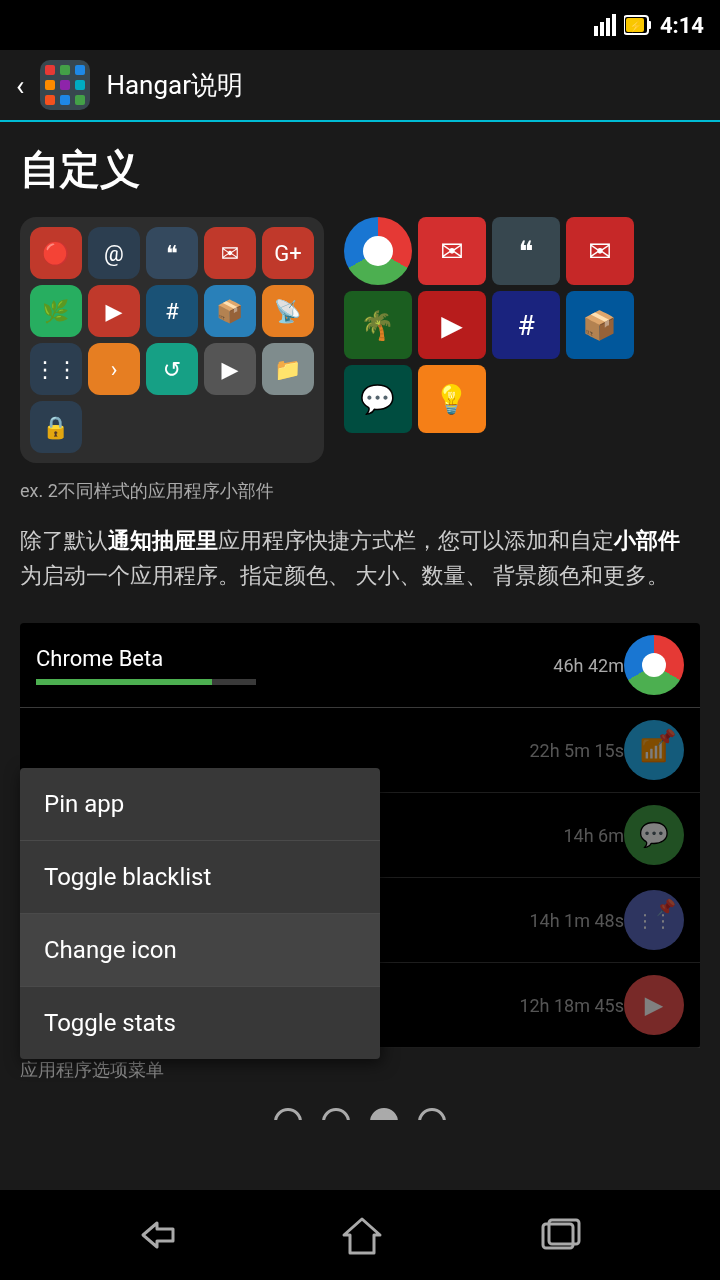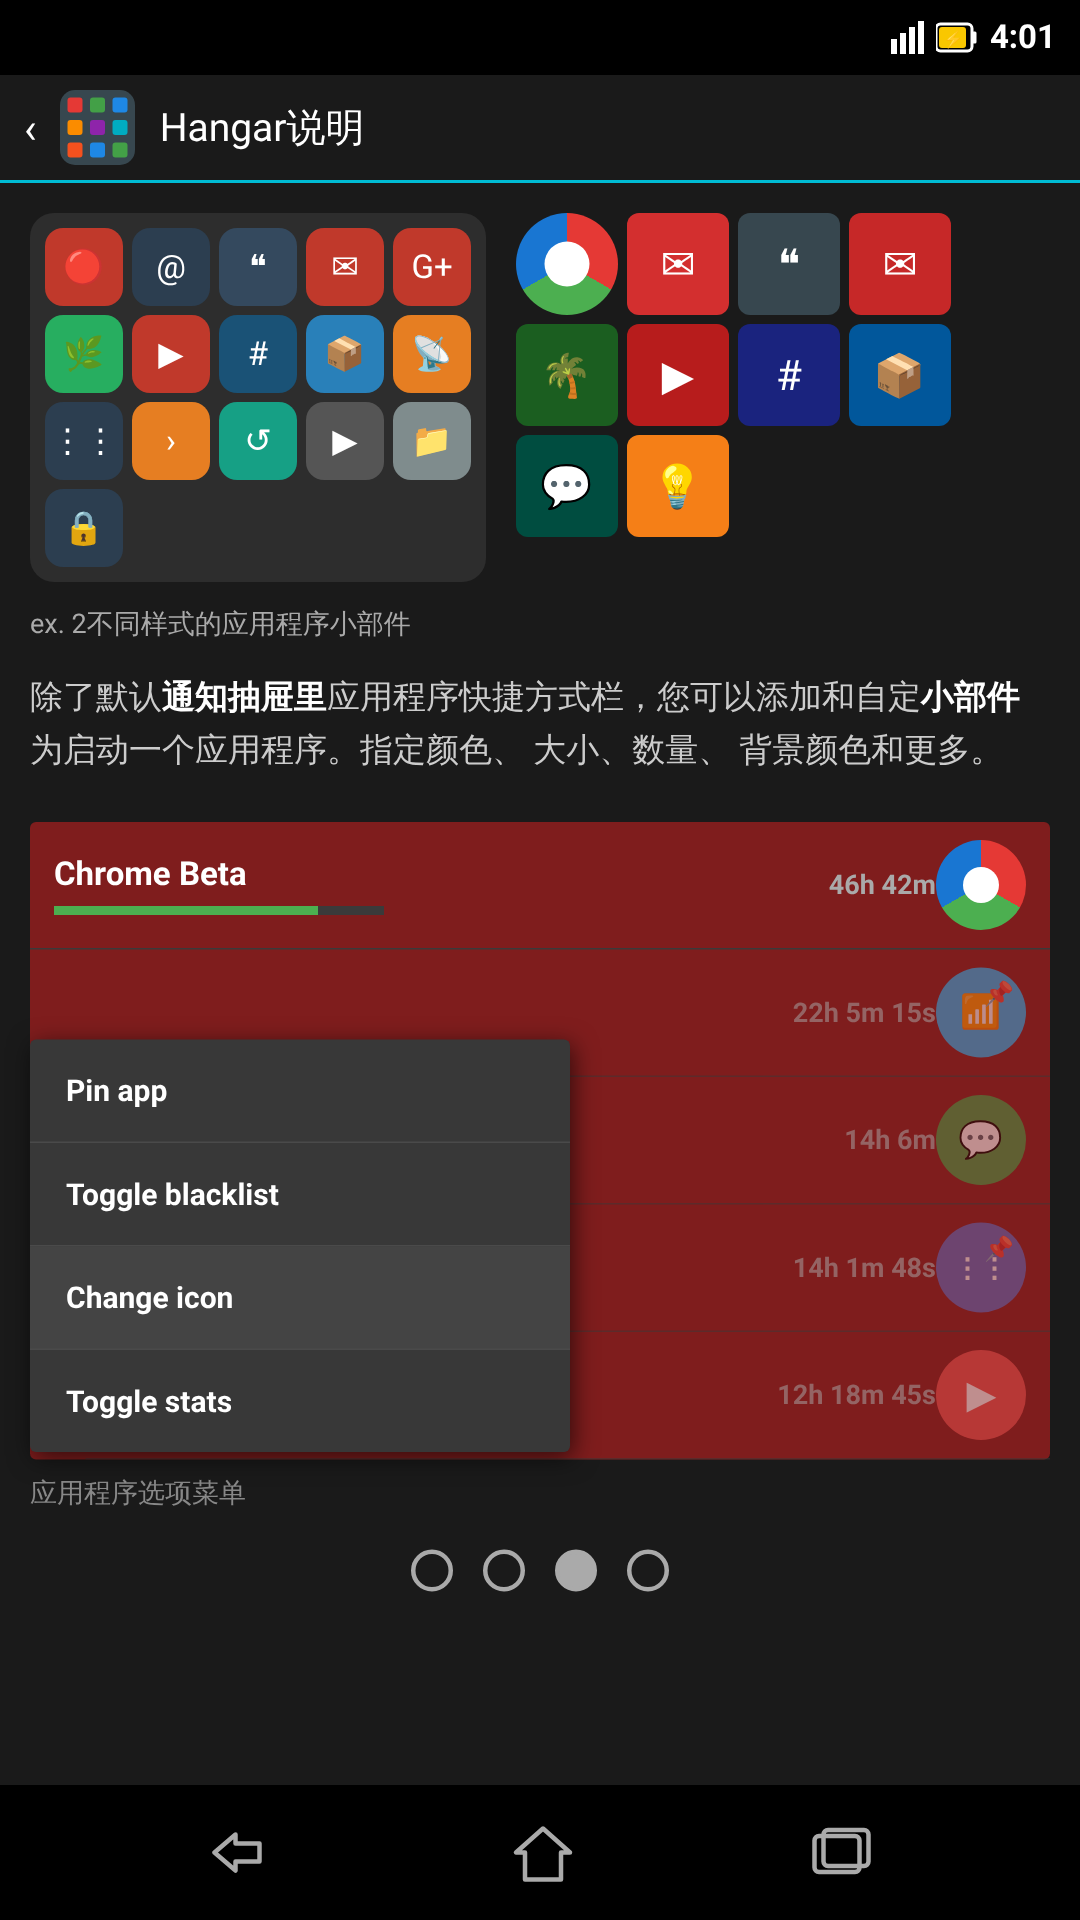--- a/index.html
+++ b/index.html
@@ -135,26 +135,25 @@
       line-height: 1.6;
       margin-bottom: 30px;
     }
     .description .bold {
       font-weight: bold;
       color: #ffffff;
     }
 
     
     .app-list-card {
-      background: #7f1d1d;
+      background: #000000;
       border-radius: 4px;
       overflow: visible;
       margin-bottom: 10px;
       position: relative;
-      font-weight: bold;
     }
 
     .app-row {
       display: flex;
       align-items: center;
       padding: 12px 16px;
       border-bottom: 1px solid #3a3a3a;
       position: relative;
     }
     .app-row:last-child { border-bottom: none; }
@@ -201,21 +200,21 @@
       left: 0;
       top: 60px;
       width: 360px;
       background: #383838;
       border-radius: 4px;
       z-index: 10;
       box-shadow: 2px 4px 16px rgba(0,0,0,0.6);
     }
     .context-menu-item {
       padding: 22px 24px;
-      font-size: 20px;
+      font-size: 24px;
       color: #ffffff;
       border-bottom: 1px solid #4a4a4a;
       cursor: pointer;
     }
     .context-menu-item:last-child { border-bottom: none; }
     .context-menu-item.active {
       background: #444444;
     }
 
     .app-list-label {
@@ -283,21 +282,21 @@
       <rect x="12" y="4" width="4" height="18" fill="#fff"></rect>
       <rect x="18" y="0" width="4" height="22" fill="#fff"></rect>
     </svg>
     <svg width="28" height="22" viewBox="0 0 28 22">
       <rect x="0" y="2" width="24" height="18" rx="3" fill="none" stroke="#fff" stroke-width="2"></rect>
       <rect x="24" y="7" width="3" height="8" rx="1" fill="#fff"></rect>
       <rect x="2" y="4" width="18" height="14" rx="2" fill="#f9c700"></rect>
       <text x="5" y="16" font-size="11" fill="#000" font-weight="bold">⚡</text>
     </svg>
   </div>
-  <span class="status-time">4:01</span>
+  <span class="status-time">4:14</span>
 </div>
 
 <div class="top-bar">
   <span class="top-bar-back">‹</span>
   <div class="top-bar-icon">
     <svg viewBox="0 0 50 50" xmlns="http://www.w3.org/2000/svg">
       <rect width="50" height="50" rx="10" fill="#37474f"></rect>
       <rect x="5" y="5" width="10" height="10" rx="2" fill="#e53935"></rect>
       <rect x="20" y="5" width="10" height="10" rx="2" fill="#43a047"></rect>
       <rect x="35" y="5" width="10" height="10" rx="2" fill="#1e88e5"></rect>
@@ -307,20 +306,21 @@
       <rect x="5" y="35" width="10" height="10" rx="2" fill="#f4511e"></rect>
       <rect x="20" y="35" width="10" height="10" rx="2" fill="#1e88e5"></rect>
       <rect x="35" y="35" width="10" height="10" rx="2" fill="#43a047"></rect>
     </svg>
   </div>
   <span class="top-bar-title">Hangar说明</span>
 </div>
 
 <div class="content">
 
+  <h2 class="section-title">自定义</h2>
 
   <div class="widgets-area">
 
     <div class="widget-dark">
 
       <div class="app-icon ic-red" style="background:#c0392b;">🔴</div>
       <div class="app-icon" style="background:#2c3e50;">@</div>
       <div class="app-icon" style="background:#34495e;">❝</div>
       <div class="app-icon" style="background:#c0392b;">✉</div>
       <div class="app-icon" style="background:#c0392b;">G+</div>

